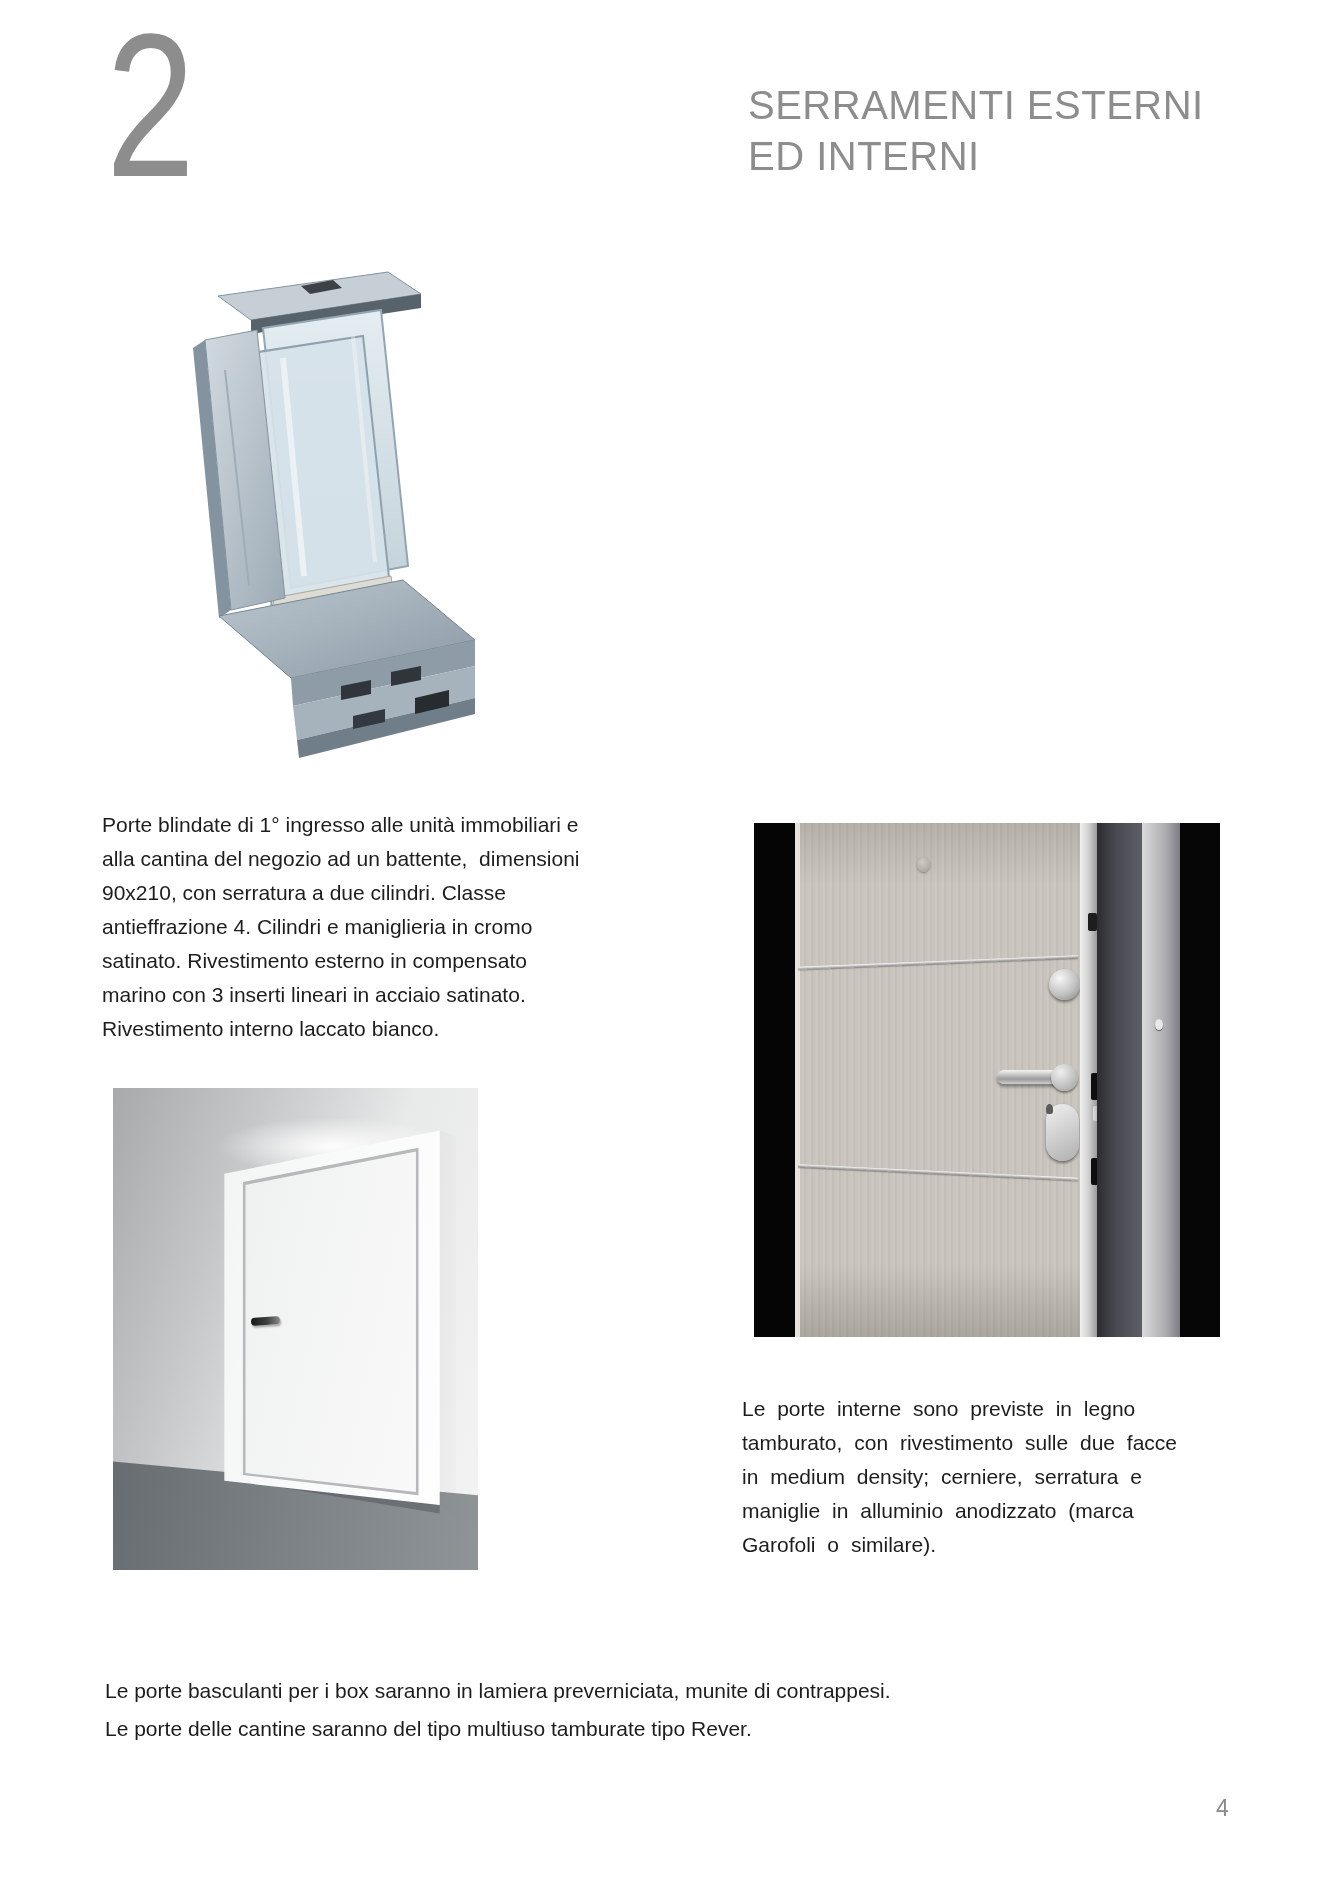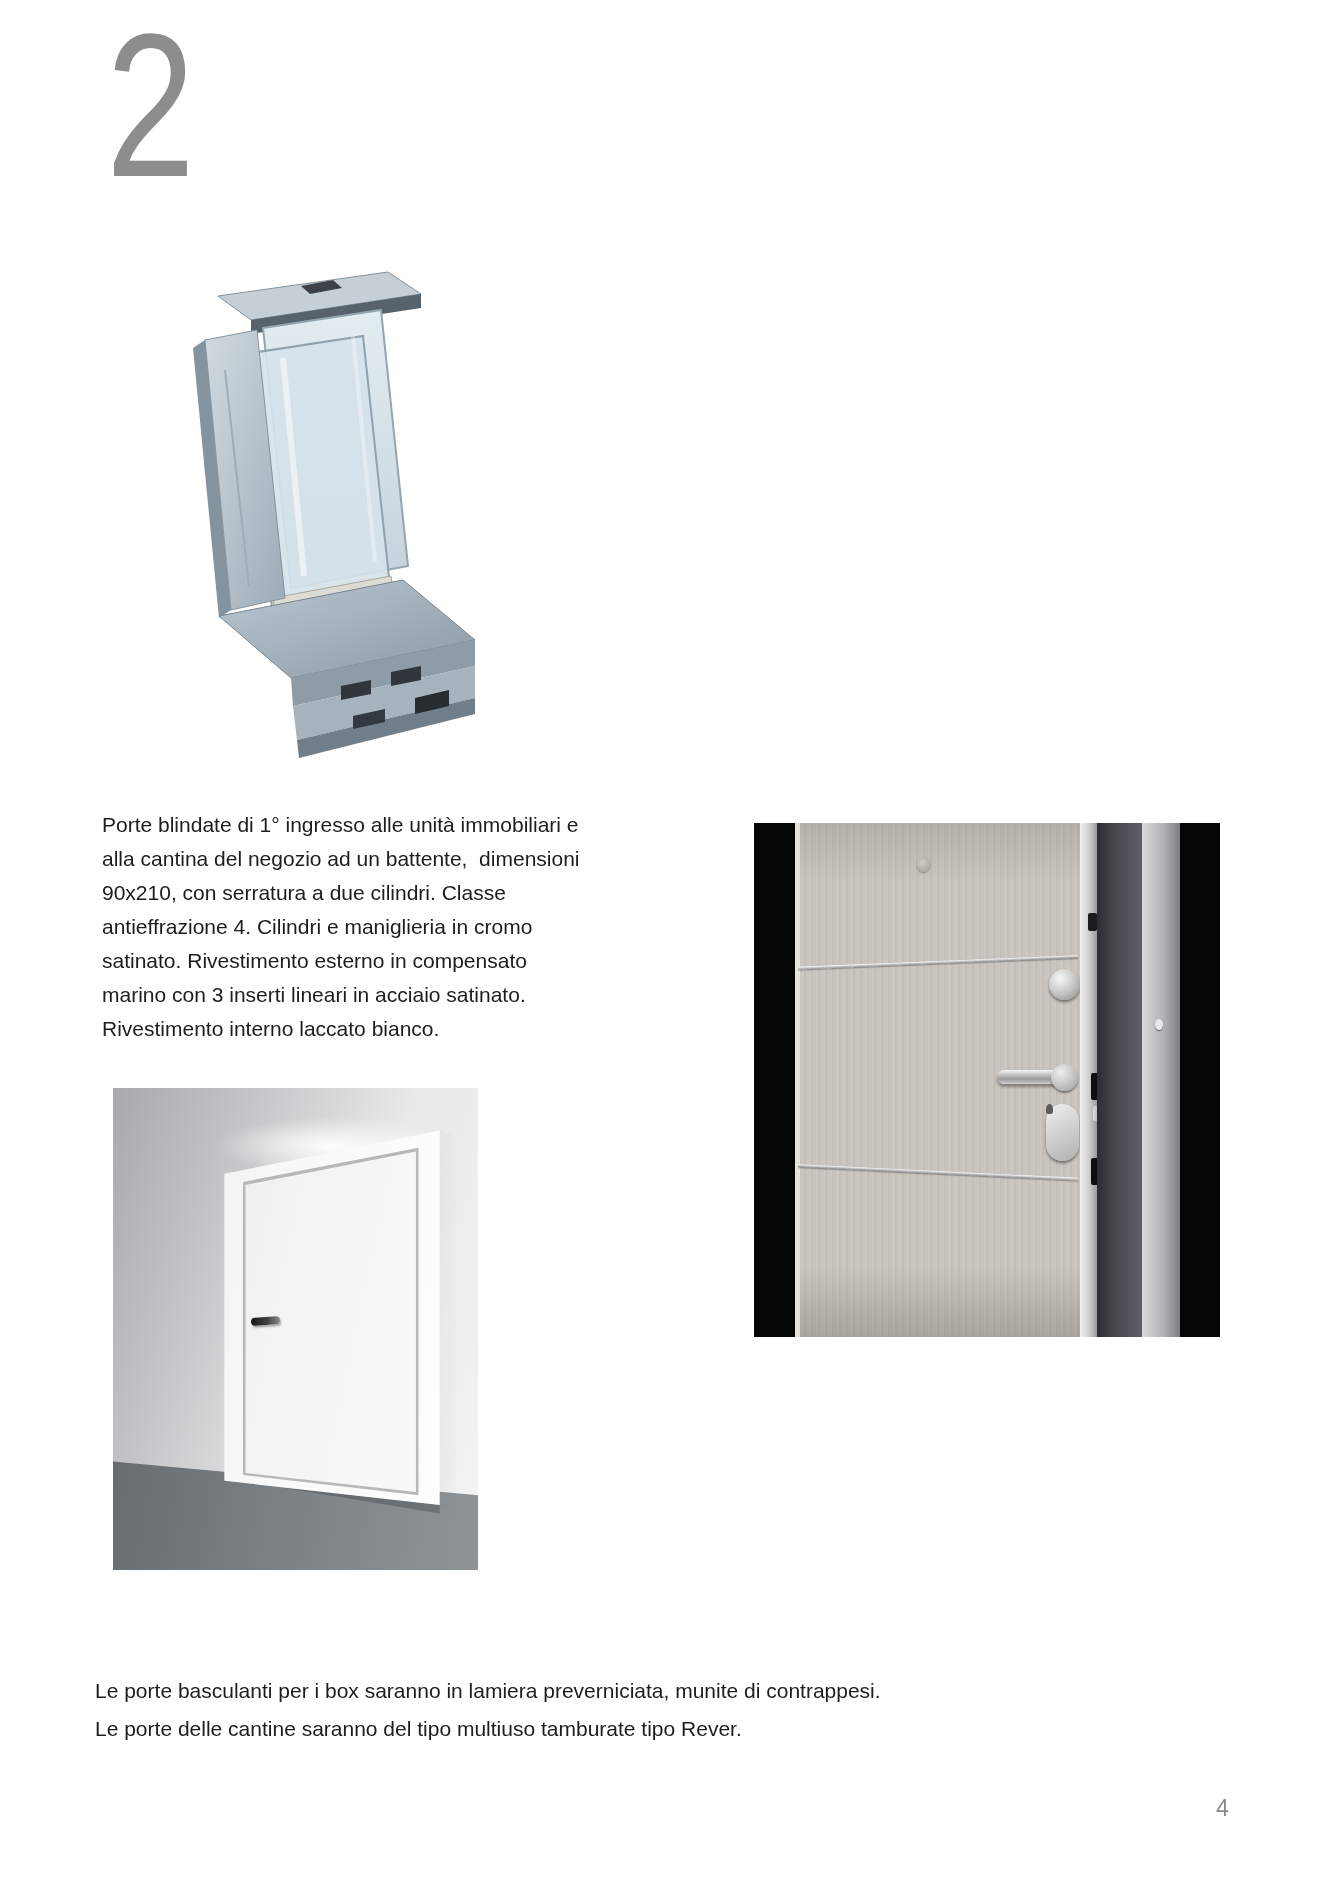--- a/index.html
+++ b/index.html
@@ -15,21 +15,21 @@
   .page-title {
     position:absolute; left:748px; top:80px; font-size:40px; line-height:51px;
     color:#8d8d8d; font-weight:400; letter-spacing:.5px; white-space:pre;
   }
   .body-text {
     position:absolute; font-size:21px; line-height:33px; color:#1d1d1d; white-space:pre;
   }
   .p-serramenti { left:645px; top:262px; line-height:32px; word-spacing:1px; }
   .p-blindate   { left:102px;  top:808px; line-height:34px; }
   .p-interne    { left:742px; top:1392px; line-height:34px; word-spacing:6px; }
-  .p-basculanti { left:95px;  top:1672px; line-height:38px; }
+  .p-basculanti { left:105px;  top:1672px; line-height:38px; }
   .page-number  { position:absolute; left:1216px; top:1795px; font-size:23px; color:#8a8a8a; }
 
   figure { position:absolute; overflow:hidden; }
   figure > div { position:absolute; }
 
   
   .fig-window { left:163px; top:266px; width:318px; height:532px; background:#fff; }
 
   
   .fig-security { left:754px; top:823px; width:466px; height:514px; background:#050505; }
@@ -79,20 +79,22 @@
   .wd-bottom-shadow { inset:0; clip-path:polygon(36% 80%,89.5% 86.5%,89.5% 88.3%,36% 81.6%); background:rgba(55,60,63,.35); }
   .wd-handle { left:37.8%; top:47.6%; width:8%; height:1.7%; border-radius:4px; transform:rotate(-4deg);
     background:linear-gradient(90deg,#171717,#3f3f3f 55%,#8a8a8a); box-shadow:1px 2px 2px rgba(0,0,0,.3); }
 </style>
 </head>
 <body>
 
 <div class="page">
 
   <div class="chapter-number">2</div>
+  <h1 class="page-title">SERRAMENTI ESTERNI
+ED INTERNI</h1>
 
   <figure class="fig-window" aria-label="Sezione profilo serramento in alluminio con vetrocamera">
     <svg width="318" height="532" viewBox="0 0 318 532">
       <defs>
         <linearGradient id="gMetal" x1="0" y1="0" x2="1" y2="1">
           <stop offset="0" stop-color="#d2dae0"></stop>
             <stop offset="1" stop-color="#9dabb6"></stop>
         </linearGradient>
         <linearGradient id="gMetal2" x1="0" y1="0" x2="1" y2="1">
           <stop offset="0" stop-color="#bcc7cf"></stop>
@@ -171,19 +173,24 @@
     <div class="wd-glow"></div>
     <div class="wd-floor"></div>
     <div class="wd-frame-shadow"></div>
     <div class="wd-bottom-shadow"></div>
     <div class="wd-frame"></div>
     <div class="wd-leaf-gap"></div>
     <div class="wd-leaf"></div>
     <div class="wd-handle"></div>
   </figure>
 
+  <p class="body-text p-interne">Le porte interne sono previste in legno
+tamburato, con rivestimento sulle due facce
+in medium density; cerniere, serratura e
+maniglie in alluminio anodizzato (marca
+Garofoli o similare).</p>
 
   <p class="body-text p-basculanti">Le porte basculanti per i box saranno in lamiera preverniciata, munite di contrappesi.
 Le porte delle cantine saranno del tipo multiuso tamburate tipo Rever.</p>
 
   <div class="page-number">4</div>
 
 </div>
 
 </body></html>

